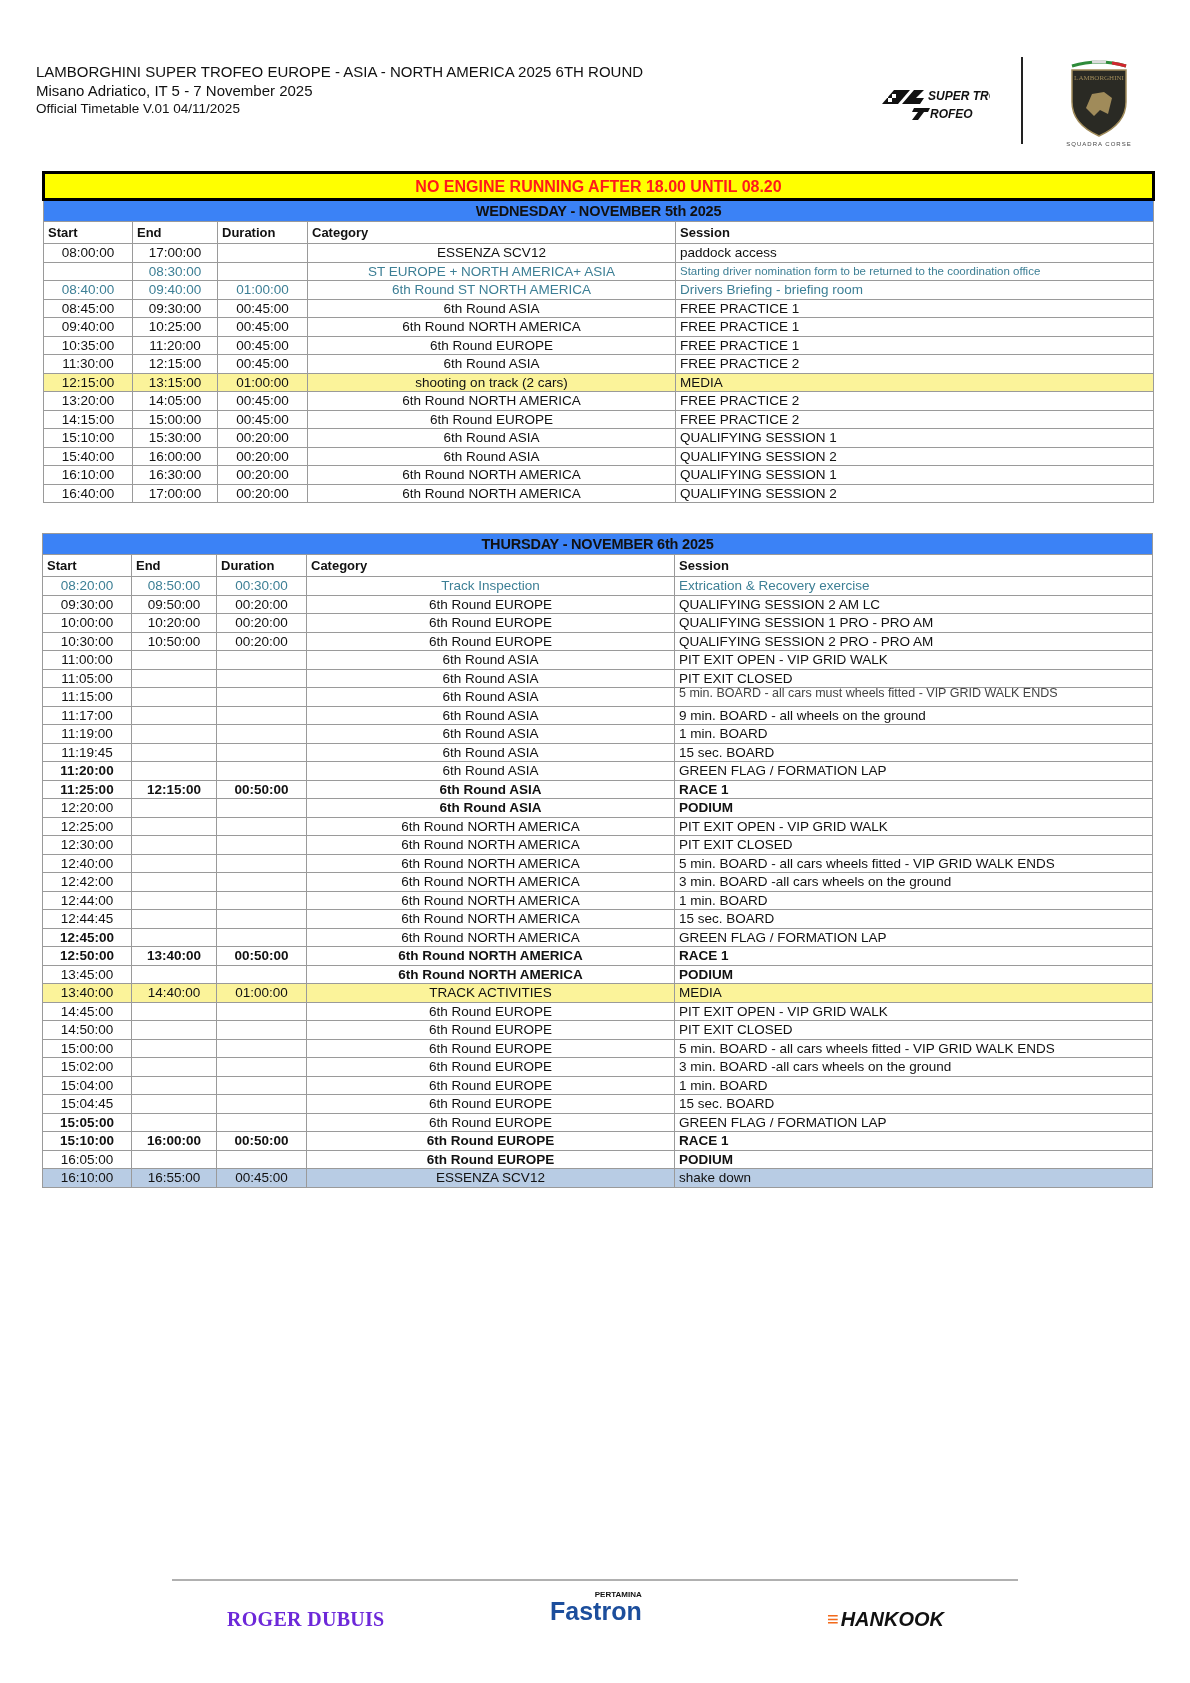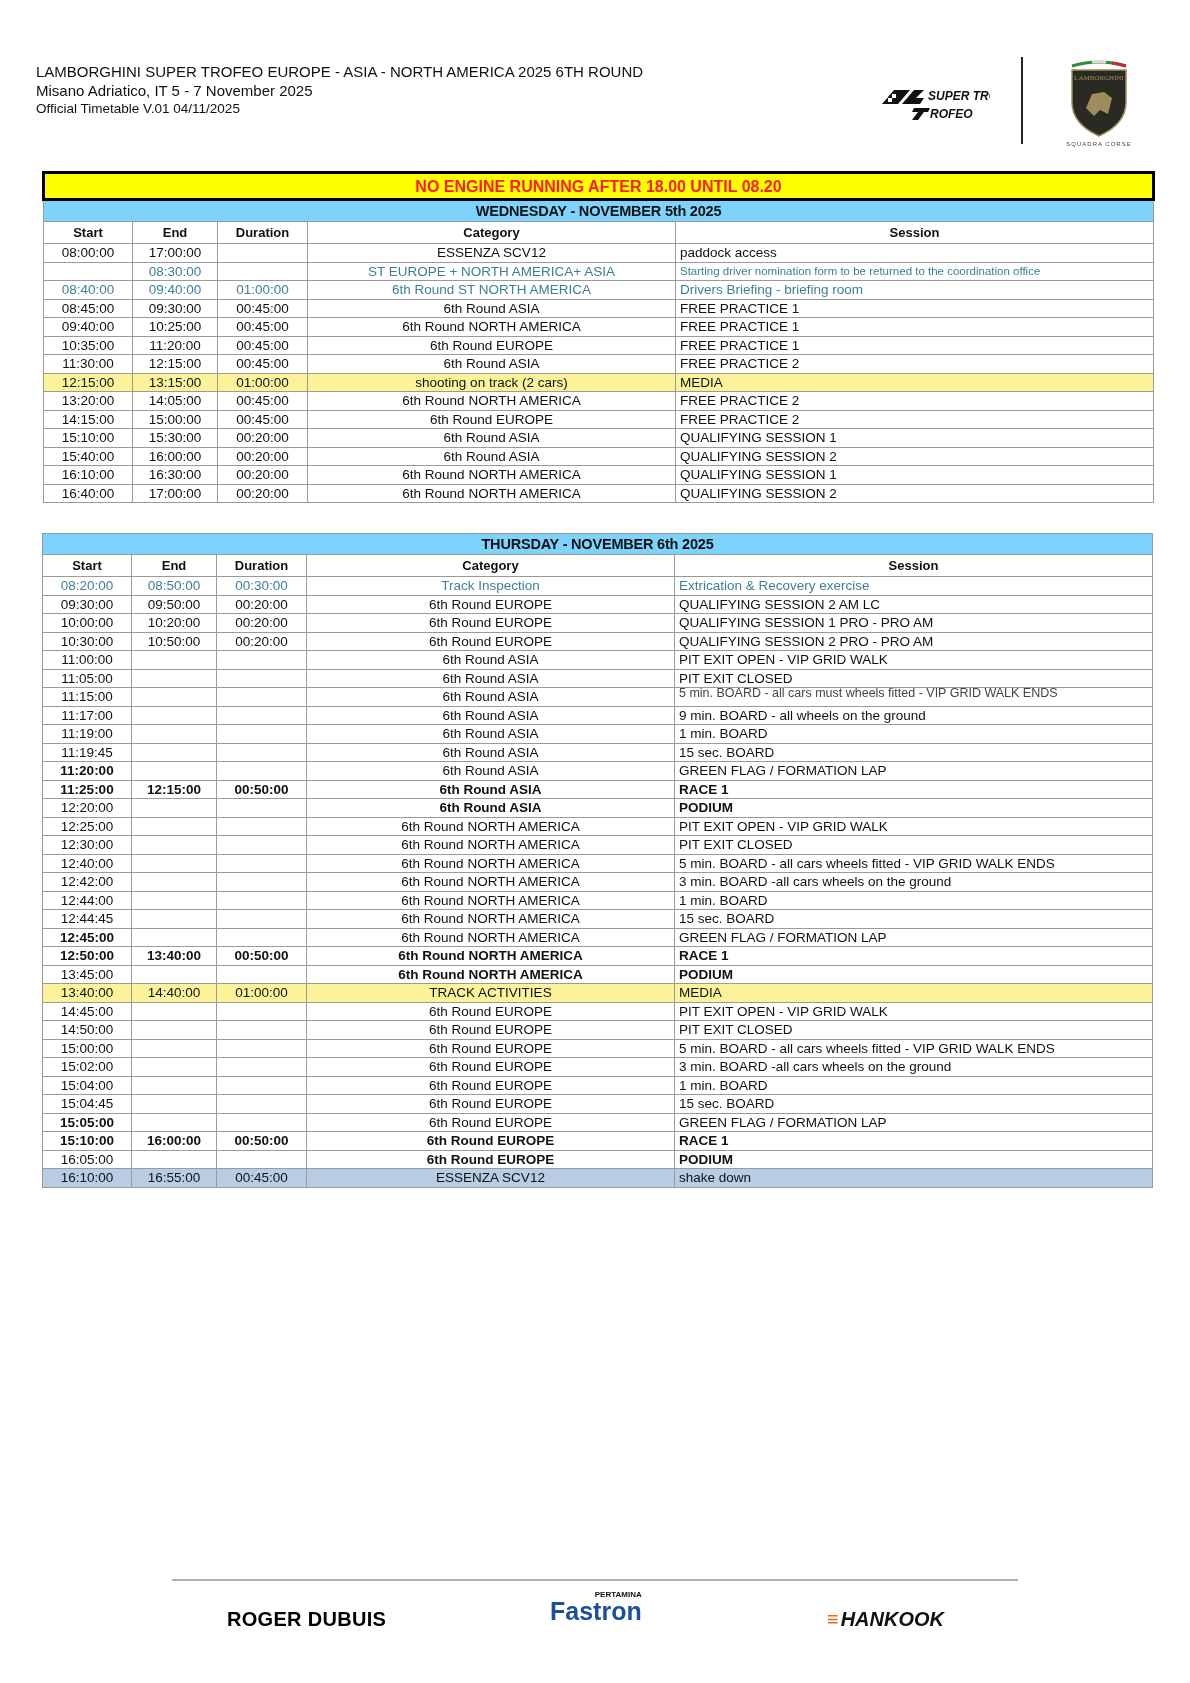--- a/index.html
+++ b/index.html
@@ -11,33 +11,33 @@
   .logo-st { position:absolute; left:880px; top:82px; width:110px; height:40px; }
   .logo-div { position:absolute; left:1021px; top:57px; width:2px; height:87px; background:#222; }
   .logo-lambo { position:absolute; left:1052px; top:56px; width:94px; height:92px; }
   .sunrow { position:absolute; left:42px; width:1110px; height:14px; font-size:11px; color:#333; }
   .sunrow span { position:absolute; top:12px;font-weight:bold; }
   table.tt { position:absolute; left:42px; width:1110px; border-collapse:collapse; table-layout:fixed; font-size:13.5px; }
   table.tt td { border:1px solid #9a9a9a; padding:0 4px; height:17.5px; line-height:17px; white-space:nowrap; overflow:hidden; }
   table.tt td.c { text-align:center; }
   table.tt td.s { text-align:left;margin-left:40px; }
   .banner { background:#ffff00; border:3px solid #000 !important; text-align:center; font-weight:bold; color:#ff1a1a; font-size:16px; height:24px !important; }
-  .dayhdr { background:#7dd3fc; text-align:center; font-weight:bold; font-family:"Liberation Sans", sans-serif; font-size:14.5px; height:20px !important; letter-spacing:-0.2px; }
-  .colhdr td { font-weight:bold; text-align:center; font-size:13px; height:21px !important; }
+  .dayhdr { background:#3b82f6; text-align:center; font-weight:bold; font-family:"Liberation Sans", sans-serif; font-size:14.5px; height:20px !important; letter-spacing:-0.2px; }
+  .colhdr td { font-weight:bold; text-align:left; font-size:13px; height:21px !important; }
   .teal td { color:#3d7f95; }
   .small td.s { font-size:11.5px; }
   .yellow td { background:#fbf39a; }
   .blue td { background:#b8cce4; }
   .bold td { font-weight:bold; }
   .boldstart td.st { font-weight:bold; }
   .boldcat td.cat, .boldcat td.s { font-weight:bold; }
   .wrap td.s { font-size:12.5px; line-height:10px; vertical-align:top; color:#444; }
   .sponsor-line { position:absolute; left:172px; top:1579px; width:846px; height:2px; background:#b0b0b0; }
   .sp { position:absolute; top:1600px; }
-  .rd { left:227px; top:1608px; font-family:Liberation Sans, sans-serif; font-weight:bold; font-size:20px; letter-spacing:0.3px; color:#000000; }
+  .rd { left:227px; top:1608px; font-family:Liberation Serif, serif; font-weight:bold; font-size:20px; letter-spacing:0.3px; color:#6d28d9; }
   .fa { left:550px; top:1590px; text-align:right; }
   .fa .p { font-size:8px; font-weight:bold; color:#111; display:block; text-align:right; }
   .fa .f { font-size:25px; font-weight:bold; color:#1c4e9c; line-height:24px; }
   .hk { left:827px; top:1608px; font-size:20px; font-weight:bold; font-style:italic; color:#111; }
   .hk .mark { color:#f26a1b; margin-right:2px; }
 </style>
 </head>
 <body>
 
 <div class="hdr">

